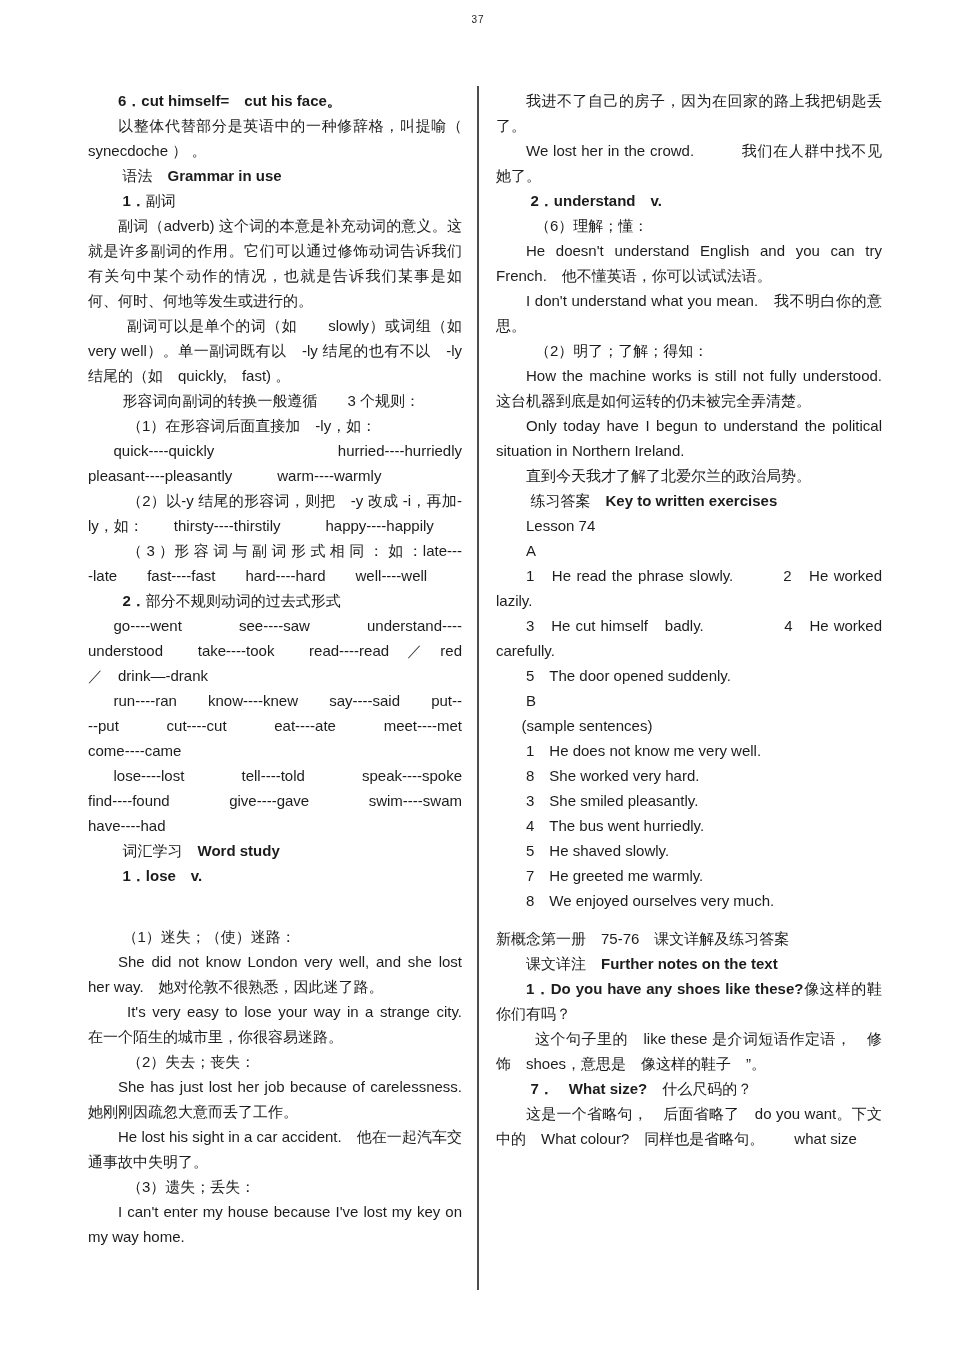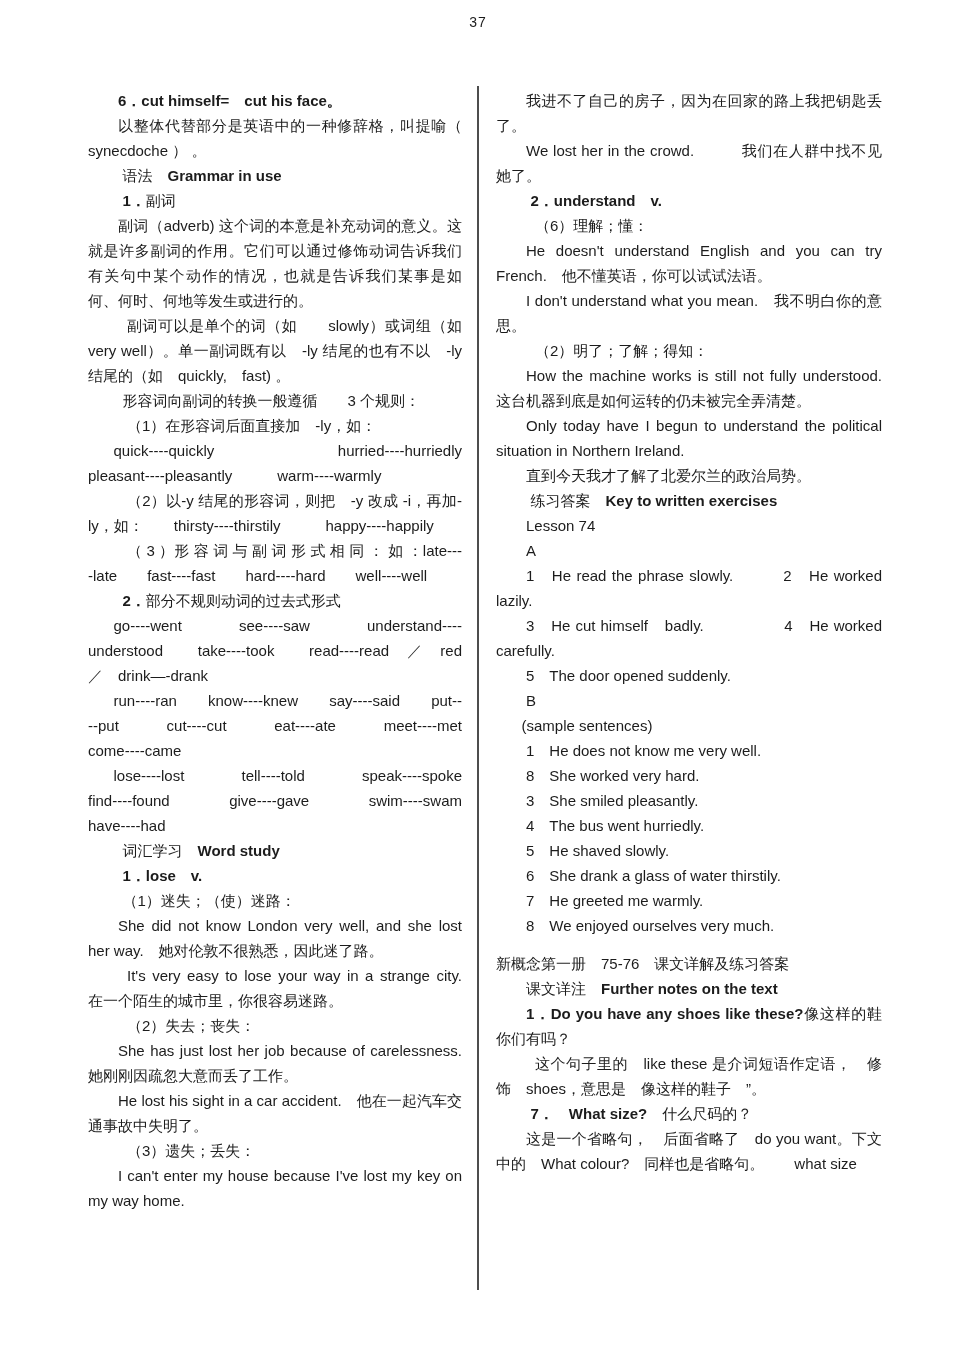--- a/index.html
+++ b/index.html
@@ -9,21 +9,21 @@
     background: #ffffff;
     font-family: "Liberation Sans", "DejaVu Sans", sans-serif;
     color: #1c1c1c;
     position: relative;
     overflow: hidden;
   }
   .page-number {
     position: absolute;
     top: 14px; left: 0; width: 956px;
     text-align: center;
-    font-size: 14px;
+    font-size: 10px;
     letter-spacing: 1px;
   }
   .column {
     position: absolute;
     top: 88px;
     font-size: 15px;
   }
   .column-left  { left: 88px;  width: 374px; }
   .column-right { left: 496px; width: 386px; }
   .column-divider {
@@ -60,21 +60,21 @@
     <p class="para" style="text-indent: 2.6em;"><span>（1）在形容词后面直接加　-ly，如：</span></p>
     <p class="para justify" style="text-indent: 1.7em;"><span>quick----quickly　　　hurried----hurriedly　　　pleasant----pleasantly　　　warm----warmly</span></p>
     <p class="para justify" style="text-indent: 2.6em;"><span>（2）以-y 结尾的形容词，则把　-y 改成 -i，再加-ly，如：　　thirsty----thirstily　　　happy----happily</span></p>
     <p class="para justify" style="text-indent: 2.6em;"><span>（ 3 ）形 容 词 与 副 词 形 式 相 同 ： 如 ：late----late　　fast----fast　　hard----hard　　well----well</span></p>
     <p class="para" style="text-indent: 2.3em;"><span class="bold">2．</span><span>部分不规则动词的过去式形式</span></p>
     <p class="para justify" style="text-indent: 1.7em;"><span>go----went　　see----saw　　understand----understood　　take----took　　read----read　／　red　／　drink—-drank</span></p>
     <p class="para justify" style="text-indent: 1.7em;"><span>run----ran　　know----knew　　say----said　　put----put　　cut----cut　　eat----ate　　meet----met　　come----came</span></p>
     <p class="para justify" style="text-indent: 1.7em;"><span>lose----lost　　tell----told　　speak----spoke　　find----found　　give----gave　　swim----swam　　have----had</span></p>
     <p class="para" style="text-indent: 2.3em;"><span>词汇学习　</span><span class="bold">Word study</span></p>
     <p class="para" style="text-indent: 2.3em;"><span class="bold">1．lose　v.</span></p>
-    <p class="para" style="text-indent: 2.3em;"><span>（1）迷失；（使）迷路：</span></p>
+    <p class="para" style="text-indent: 2.3em; margin-top: 36px;"><span>（1）迷失；（使）迷路：</span></p>
     <p class="para justify" style="text-indent: 2em;"><span>She did not know London very well, and she lost her way.　她对伦敦不很熟悉，因此迷了路。</span></p>
     <p class="para justify" style="text-indent: 2.6em;"><span>It's very easy to lose your way in a strange city.　在一个陌生的城市里，你很容易迷路。</span></p>
     <p class="para" style="text-indent: 2.6em;"><span>（2）失去；丧失：</span></p>
     <p class="para justify" style="text-indent: 2em;"><span>She has just lost her job because of carelessness. 她刚刚因疏忽大意而丢了工作。</span></p>
     <p class="para justify" style="text-indent: 2em;"><span>He lost his sight in a car accident.　他在一起汽车交通事故中失明了。</span></p>
     <p class="para" style="text-indent: 2.6em;"><span>（3）遗失；丢失：</span></p>
     <p class="para justify" style="text-indent: 2em;"><span>I can't enter my house because I've lost my key on my way home.</span></p>
   </div>
 <div class="column column-right">
     <p class="para justify" style="text-indent: 2em;"><span>我进不了自己的房子，因为在回家的路上我把钥匙丢了。</span></p>
@@ -93,21 +93,20 @@
     <p class="para justify" style="text-indent: 2em;"><span>1　He read the phrase slowly.　　　2　He worked lazily.</span></p>
     <p class="para justify" style="text-indent: 2em;"><span>3　He cut himself　badly.　　　　　4　He worked carefully.</span></p>
     <p class="para" style="text-indent: 2em;"><span>5　The door opened suddenly.</span></p>
     <p class="para" style="text-indent: 2em;"><span>B</span></p>
     <p class="para" style="text-indent: 1.7em;"><span>(sample sentences)</span></p>
     <p class="para" style="text-indent: 2em;"><span>1　He does not know me very well.</span></p>
     <p class="para" style="text-indent: 2em;"><span>8　She worked very hard.</span></p>
     <p class="para" style="text-indent: 2em;"><span>3　She smiled pleasantly.</span></p>
     <p class="para" style="text-indent: 2em;"><span>4　The bus went hurriedly.</span></p>
     <p class="para" style="text-indent: 2em;"><span>5　He shaved slowly.</span></p>
-    <p class="para" style="text-indent: 2em;"><span>6　She drank a glass of water thirstily.</span></p>
     <p class="para" style="text-indent: 2em;"><span>7　He greeted me warmly.</span></p>
     <p class="para" style="text-indent: 2em;"><span>8　We enjoyed ourselves very much.</span></p>
     <p class="para gap" style="text-indent: 0em;"><span>新概念第一册　75-76　课文详解及练习答案</span></p>
     <p class="para" style="text-indent: 2em;"><span>课文详注　</span><span class="bold">Further notes on the text</span></p>
     <p class="para justify" style="text-indent: 2em;"><span class="bold">1．Do you have any shoes like these?</span><span>像这样的鞋你们有吗？</span></p>
     <p class="para justify" style="text-indent: 2.6em;"><span>这个句子里的　like these 是介词短语作定语，　修饰　shoes，意思是　像这样的鞋子　”。</span></p>
     <p class="para" style="text-indent: 2.3em;"><span class="bold">7．　What size?</span><span>　什么尺码的？</span></p>
     <p class="para justify" style="text-indent: 2em;"><span>这是一个省略句，　后面省略了　do you want。下文中的　What colour?　同样也是省略句。　　what size</span></p>
   </div>
 

